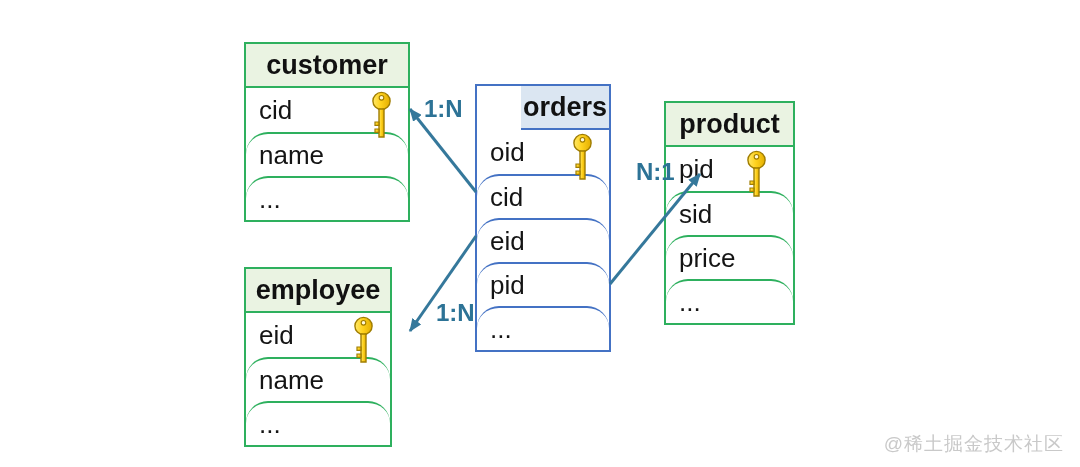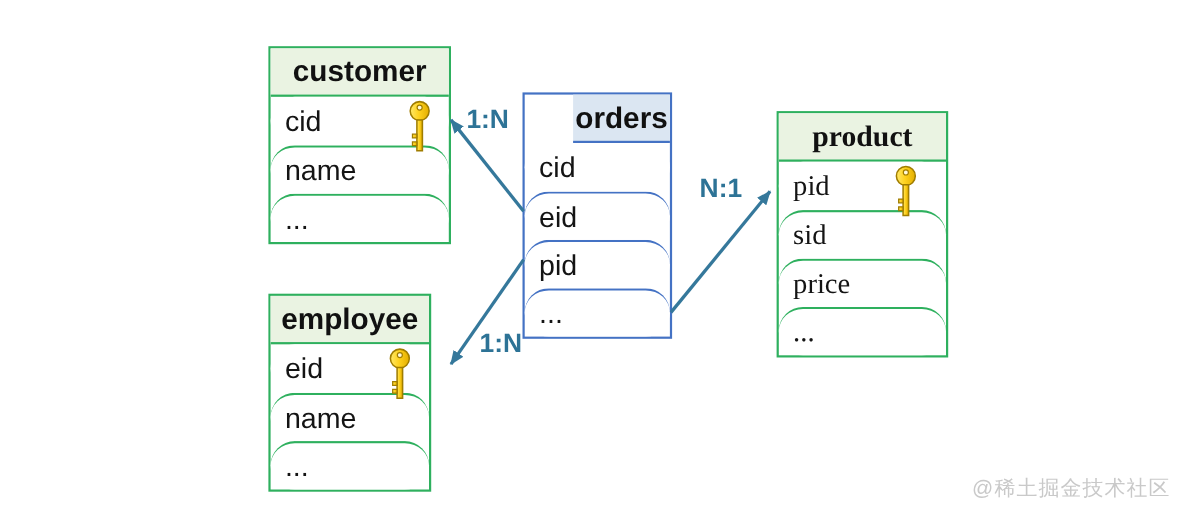--- a/index.html
+++ b/index.html
@@ -74,20 +74,26 @@
       <span>name</span>
     </div>
     <div class="trow">
       <span>...</span>
     </div>
   </div>
 
   <div class="db-table blue" style="left:475px;top:84px;width:136px;">
     <div class="thead">orders</div>
     <div class="trow">
+      <span>oid</span>
+      <svg class="key-icon key-right" viewBox="0 0 21 50">
+          <use href="#key-shape"></use>
+        </svg>
+    </div>
+    <div class="trow">
       <span>cid</span>
     </div>
     <div class="trow">
       <span>eid</span>
     </div>
     <div class="trow">
       <span>pid</span>
     </div>
     <div class="trow">
       <span>...</span>
@@ -103,21 +109,21 @@
         </svg>
     </div>
     <div class="trow">
       <span>name</span>
     </div>
     <div class="trow">
       <span>...</span>
     </div>
   </div>
 
-  <div class="db-table green" style="left:706px;top:101px;width:156px;font-family:Liberation Serif, serif;">
+  <div class="db-table green" style="left:664px;top:101px;width:131px;">
     <div class="thead">product</div>
     <div class="trow">
       <span>pid</span>
       <svg class="key-icon" style="right:26px;" viewBox="0 0 21 50">
           <use href="#key-shape"></use>
         </svg>
     </div>
     <div class="trow">
       <span>sid</span>
     </div>

